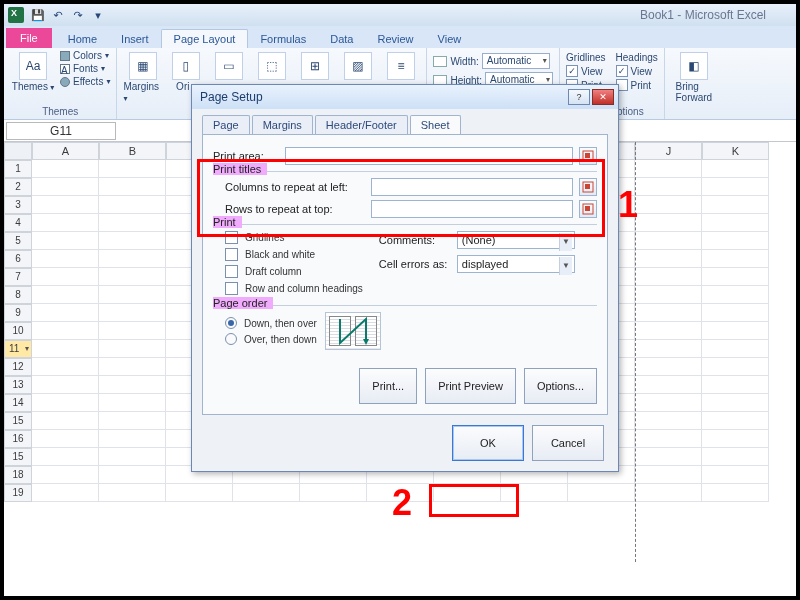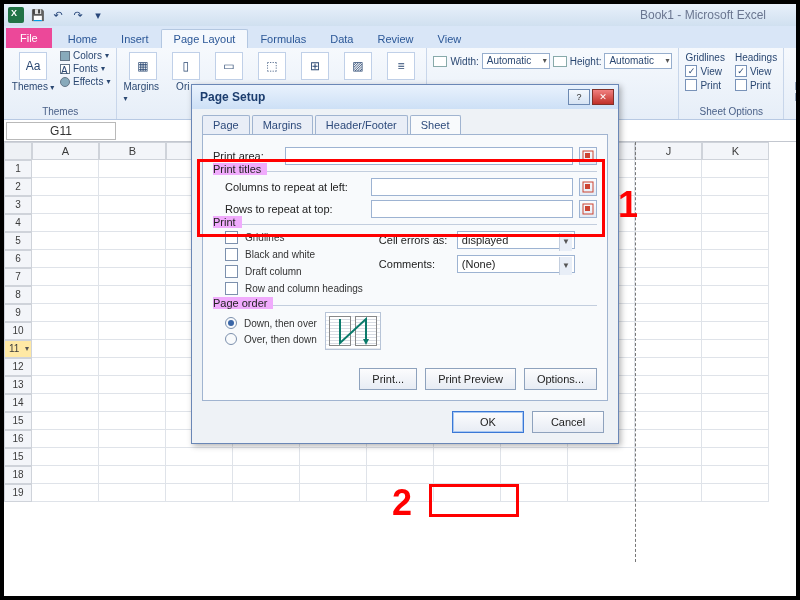--- a/index.html
+++ b/index.html
@@ -23,21 +23,21 @@
   .ribbon { height:72px; background:linear-gradient(#f6f9fd,#e6eef8); border-bottom:1px solid #b7c9e3; display:flex; }
   .group { border-right:1px solid #c8d6ea; padding:2px 6px 0; display:flex; flex-direction:column; }
   .group-body{flex:1; display:flex; gap:4px; align-items:flex-start;}
   .group-label{font-size:10px; text-align:center; color:#4a6088; padding-bottom:2px;}
   .big-btn{display:flex;flex-direction:column;align-items:center;width:46px;padding-top:2px;color:#2b4872;font-size:10px;}
   .big-btn .ic{width:28px;height:28px;border:1px solid #c0d0e8;background:#fff;margin-bottom:1px; display:flex; align-items:center; justify-content:center; font-size:12px;}
   .mini-row{display:flex;flex-direction:column;gap:2px;color:#2b4872;}
   .mini-item{display:flex;align-items:center;gap:3px;font-size:10px;}
   .mini-sq{width:10px;height:10px;background:#8ab; border:1px solid #678;}
   .dd::after{content:" ▾"; font-size:8px;}
-  .scale-box{display:flex;flex-direction:row;gap:3px;padding-top:3px;}
+  .scale-box{display:flex;flex-direction:column;gap:3px;padding-top:3px;}
   .scale-row{display:flex;align-items:center;gap:3px;color:#2b4872;font-size:10px;}
   .scale-row .ic2{width:14px;height:11px;border:1px solid #8aa;background:#fff;}
   .sel{background:#fff;border:1px solid #97aecd;padding:0 12px 0 4px;font-size:10px;height:16px;line-height:14px;position:relative;width:68px;}
   .sel::after{content:"▾";position:absolute;right:2px;top:0;font-size:8px;color:#555;}
   .chk{width:12px;height:12px;border:1px solid #7892b8;background:#fff;display:inline-flex;align-items:center;justify-content:center;font-size:9px;}
   .so-col{display:flex;flex-direction:column;gap:2px;padding-top:2px;color:#2b4872;font-size:10px;}
   
   
   .fx-row{height:22px;display:flex;align-items:center;border-bottom:1px solid #c3c7cf;}
   .namebox{width:110px;border:1px solid #b9b9b9;margin:0 0 0 2px;padding:1px 4px;background:#fff;font-size:12px;text-align:center;}
@@ -50,42 +50,42 @@
   .rowhead{width:28px;height:18px;border:1px solid #cfd3da;background:#f3f5f9;text-align:center;font-size:10px;color:#3b3b3b;line-height:16px;}
   .rowhead.sel{background:#ffe9a5;}
   .cells{position:absolute;top:18px;left:28px; right:0;}
   .cell-row{display:flex;}
   .cell{flex:0 0 67px;height:18px;border-right:1px solid #dfe3e9;border-bottom:1px solid #dfe3e9;}
   .vline{position:absolute;top:0;bottom:0;border-left:1px dashed #777;}
   
   
   .dialog{position:absolute; left:187px; top:80px; width:428px; background:#eef2f6; border:1px solid #6a87b6; box-shadow:2px 2px 6px rgba(0,0,0,.3);}
   .dlg-title{height:24px;background:linear-gradient(#e9f2fd,#cde0f6);display:flex;align-items:center;padding:0 4px;}
-  .dlg-title span{flex:1;color:#1c3d6e;font-size:12px;padding-left:4px;font-weight:bold;}
+  .dlg-title span{flex:1;color:#1c3d6e;font-size:12px;padding-left:4px;}
   .winbtn{width:22px;height:16px;margin-left:2px;border:1px solid #6c89b2;background:linear-gradient(#f4f8fd,#d6e3f3);display:flex;align-items:center;justify-content:center;font-size:9px;}
   .winbtn.close{background:linear-gradient(#f08080,#c03028);color:#fff;border-color:#803028;}
   .dlg-tabs{display:flex;padding:6px 10px 0;gap:2px;}
   .dlg-tab{padding:3px 10px;border:1px solid #a0b4d0;border-bottom:none;background:#e9eef7;font-size:11px;color:#2d4a7b;border-radius:2px 2px 0 0;}
   .dlg-tab.active{background:#f8fafc;}
   .dlg-body{border:1px solid #a0b4d0;margin:0 10px;padding:8px 10px 10px;background:#f8fafc;}
   .frow{display:flex;align-items:center;margin:4px 0;gap:6px;font-size:11px;color:#222;}
   .frow label{width:140px;text-align:left;text-decoration:underline; text-decoration-color:transparent;}
   .tinput{flex:1;height:18px;border:1px solid #9db3d2;background:#fff;}
   .refbtn{width:18px;height:18px;border:1px solid #9db3d2;background:linear-gradient(#fafcfe,#e2ebf6);display:flex;align-items:center;justify-content:center;}
   .refbtn svg{width:12px;height:12px;}
   .fieldset-line{height:1px;background:#c3cede;margin:6px 0;position:relative;}
   .fieldset-title{position:absolute;top:-8px;left:0;background:#f0abfc;padding-right:6px;color:#222;}
   .chk2{width:13px;height:13px;border:1px solid #7c90ad;background:#fff;margin-right:4px;}
   .dsel{height:18px;border:1px solid #9db3d2;background:#fff;width:118px;padding:0 14px 0 4px;position:relative;font-size:11px;line-height:16px;}
   .dsel::after{content:"▼";position:absolute;right:2px;top:1px;font-size:8px;color:#555;background:#e8eef7;border-left:1px solid #c3cede;padding:1px 2px;}
   .radio{width:12px;height:12px;border:1px solid #7c90ad;border-radius:50%;margin-right:4px;display:inline-flex;align-items:center;justify-content:center;}
   .radio.on::after{content:"";width:6px;height:6px;background:#3a66a7;border-radius:50%;}
   .order-pic{width:56px;height:38px;border:1px solid #b7c4d7;margin-left:8px;position:relative;background:repeating-linear-gradient(#fff,#fff 3px,#e6e9ef 3px,#e6e9ef 4px);}
   .order-pic .pg{position:absolute;width:22px;height:30px;border:1px solid #888;background:repeating-linear-gradient(#fff,#fff 2px,#d8dce3 2px,#d8dce3 3px);}
-  .btn{height:22px;padding:0 12px;border:1px solid #8ea2bd;background:linear-gradient(#fcfcfd,#e7ecf4);font-size:11px;color:#222;}
+  .btn{height:36px;padding:0 12px;border:1px solid #8ea2bd;background:linear-gradient(#fcfcfd,#e7ecf4);font-size:11px;color:#222;}
   .btn.primary{border:1px solid #3a78d6;box-shadow:inset 0 0 0 1px #a8c8f2;}
   .dlg-foot{display:flex;justify-content:flex-end;gap:8px;padding:10px 14px;}
   
   
   .anno{position:absolute;border:3px solid #ff0000;pointer-events:none;}
   .anno-num{position:absolute;color:#ff0000;font-size:36px;font-weight:bold;font-family:Arial;}
 </style>
 </head>
 <body>
 
@@ -572,26 +572,26 @@
             <span class="chk2"></span>
             <span>Draft column</span>
           </div>
         <div class="mini-item">
             <span class="chk2"></span>
             <span>Row and column headings</span>
           </div>
       </div>
       <div style="display:flex;flex-direction:column;gap:6px">
         <div class="frow" style="margin:0">
+            <label style="width:72px">Comments:</label>
+            <div class="dsel">(None)</div>
+          </div>
+        <div class="frow" style="margin:0">
             <label style="width:72px">Cell errors as:</label>
             <div class="dsel">displayed</div>
-          </div>
-        <div class="frow" style="margin:0">
-            <label style="width:72px">Comments:</label>
-            <div class="dsel">(None)</div>
           </div>
       </div>
     </div>
 
     <div class="fieldset-line" style="margin-top:10px">
         <span class="fieldset-title">Page order</span>
       </div>
     <div style="display:flex;align-items:center;padding-left:12px">
       <div style="display:flex;flex-direction:column;gap:4px">
         <div class="mini-item">

